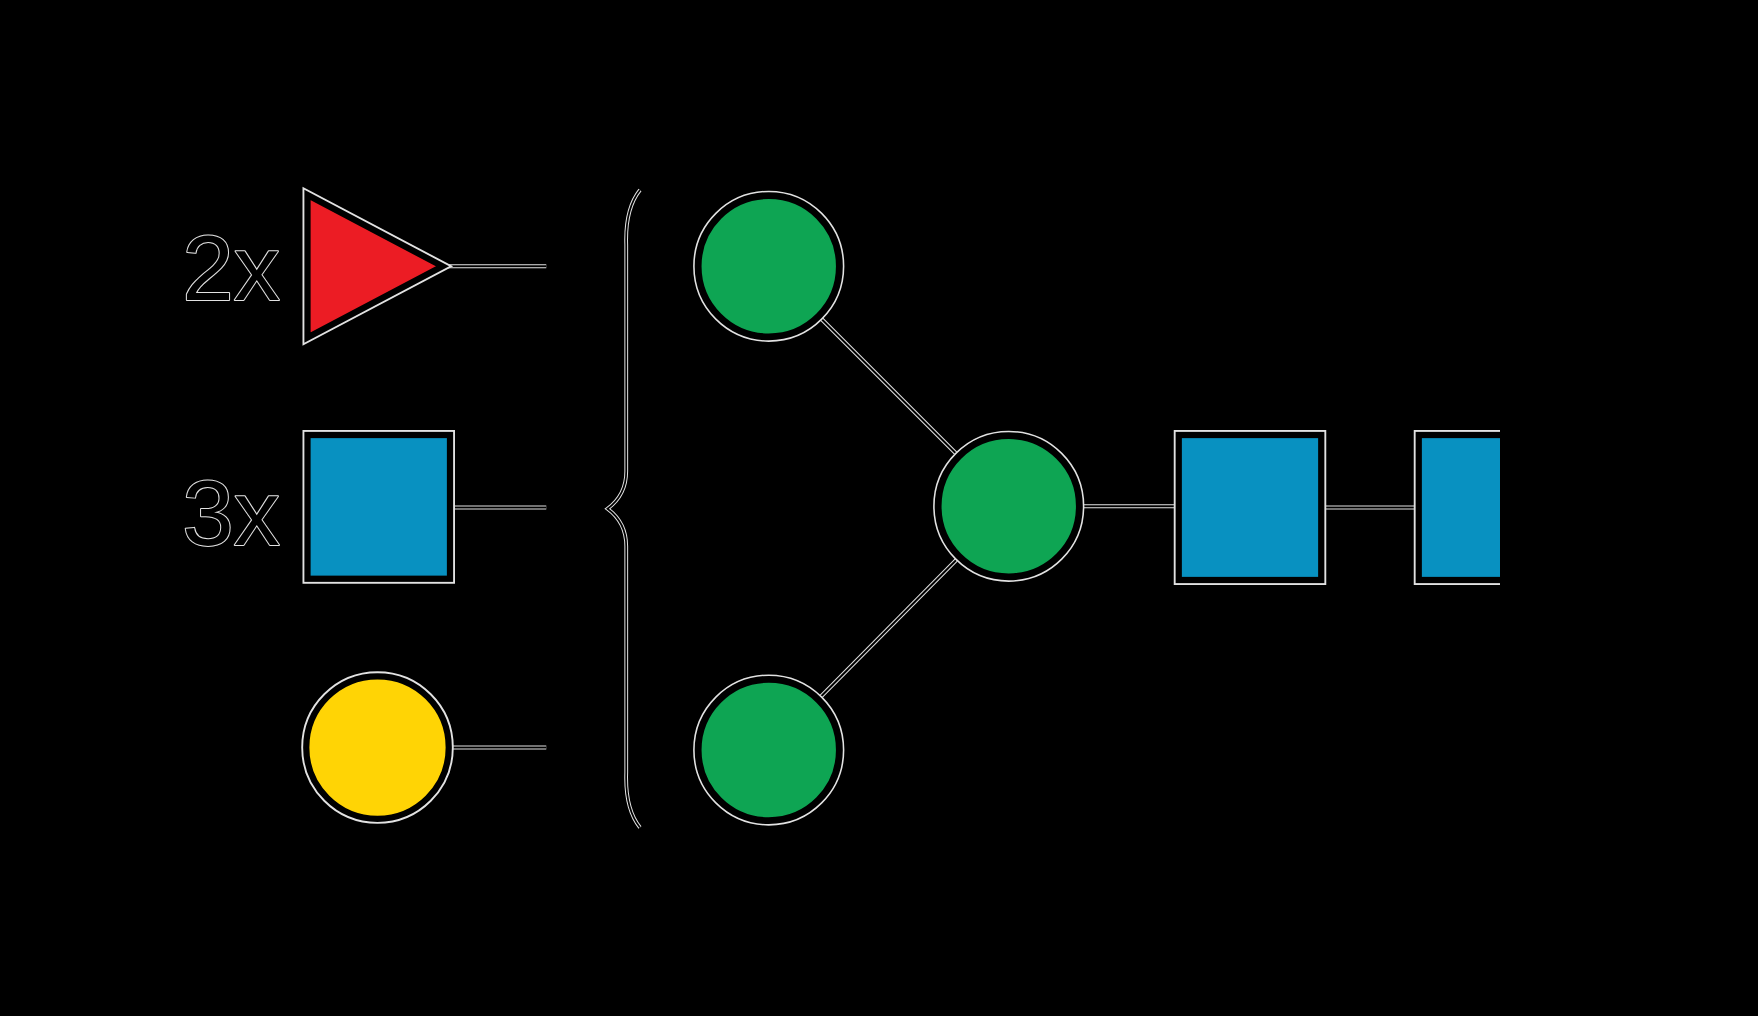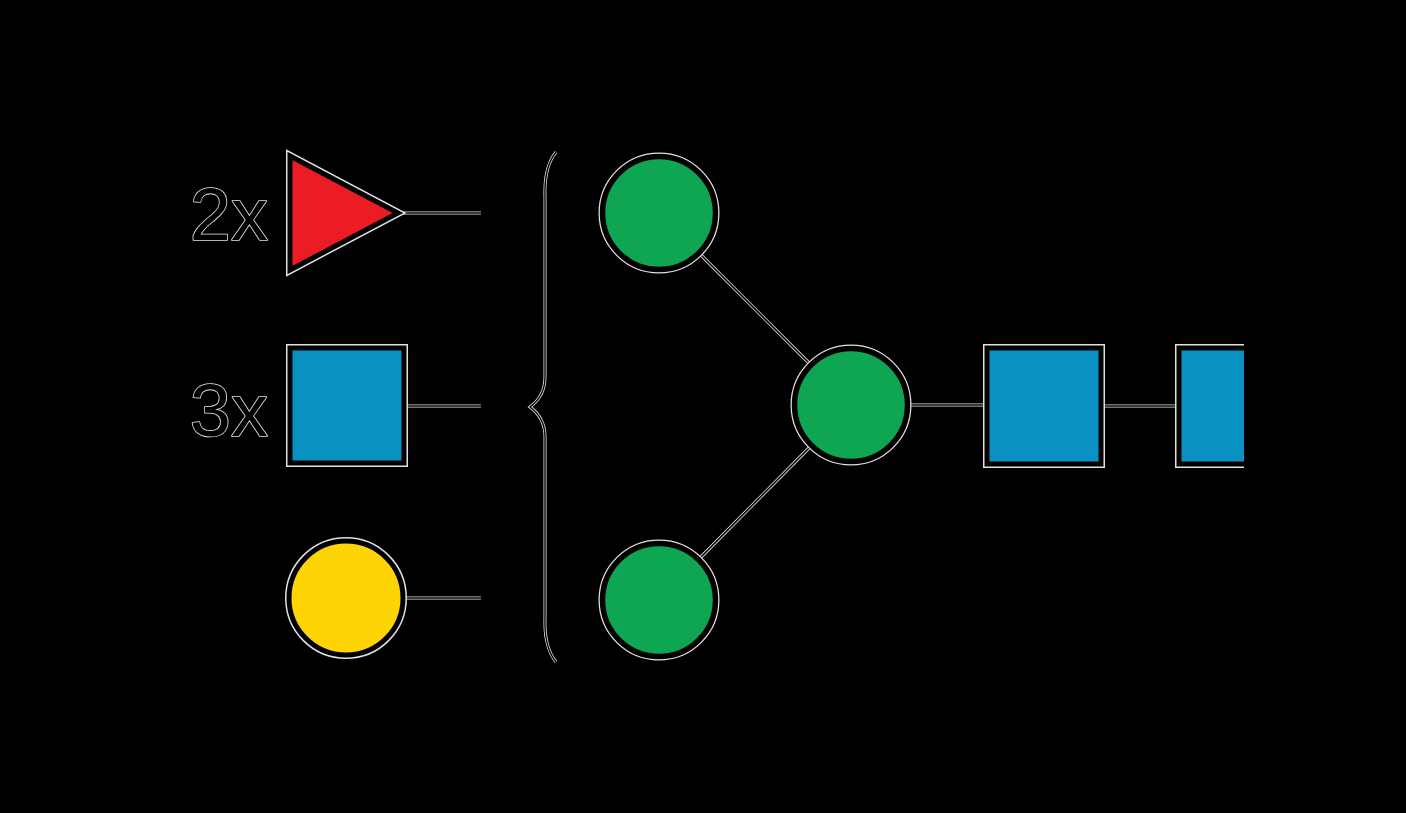--- a/index.html
+++ b/index.html
@@ -5,21 +5,20 @@
   html, body {
     margin: 0;
     padding: 0;
     background: #000;
   }
   .stage {
     width: 1200px;
     height: 813px;
     position: relative;
     overflow: hidden;
-    margin-left: 44px;
   }
   svg { display: block; }
   .mult-label {
     font-family: "Liberation Sans", sans-serif;
     font-size: 74px;
     font-weight: 400;
     paint-order: stroke;
     stroke-width: 1.6px;
     stroke-linejoin: round;
   }

